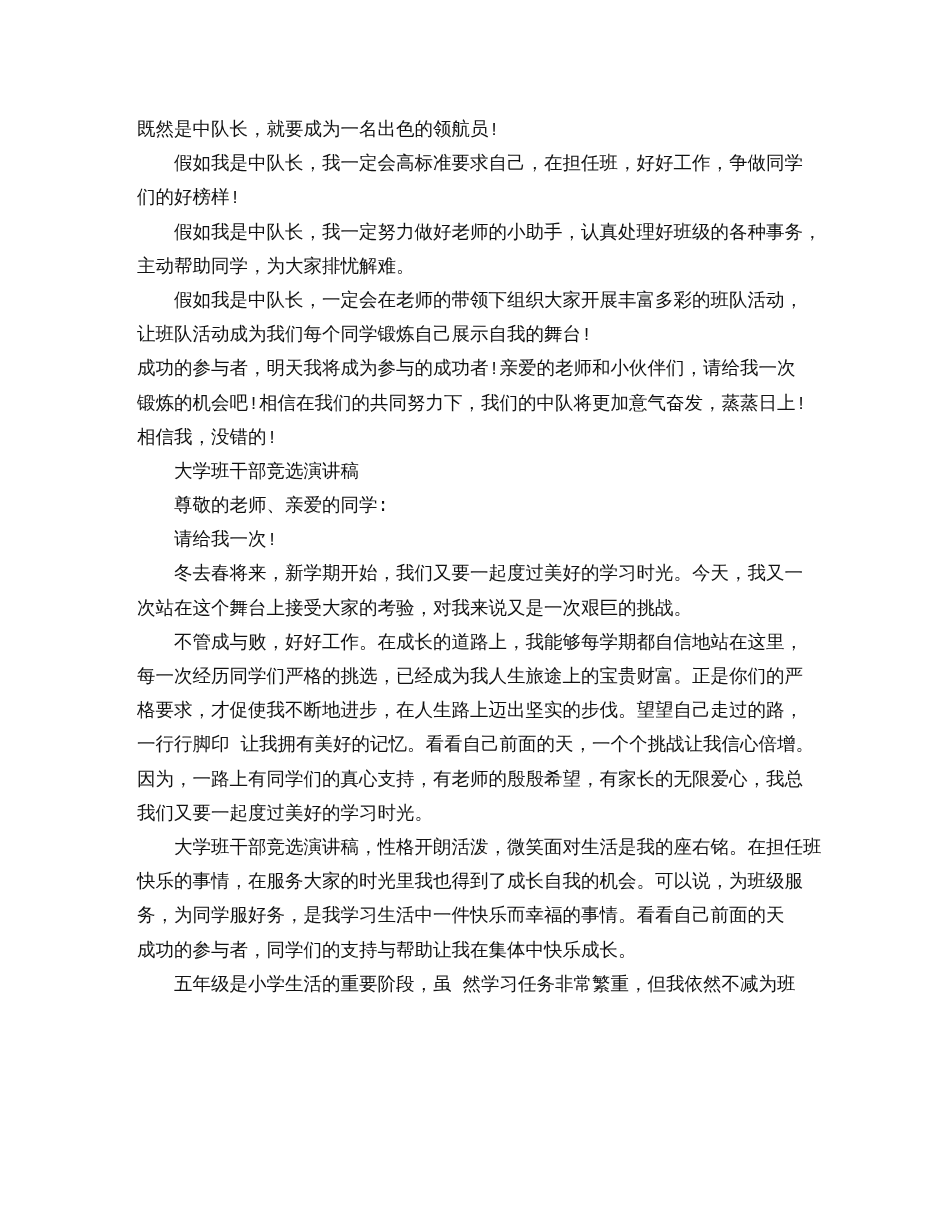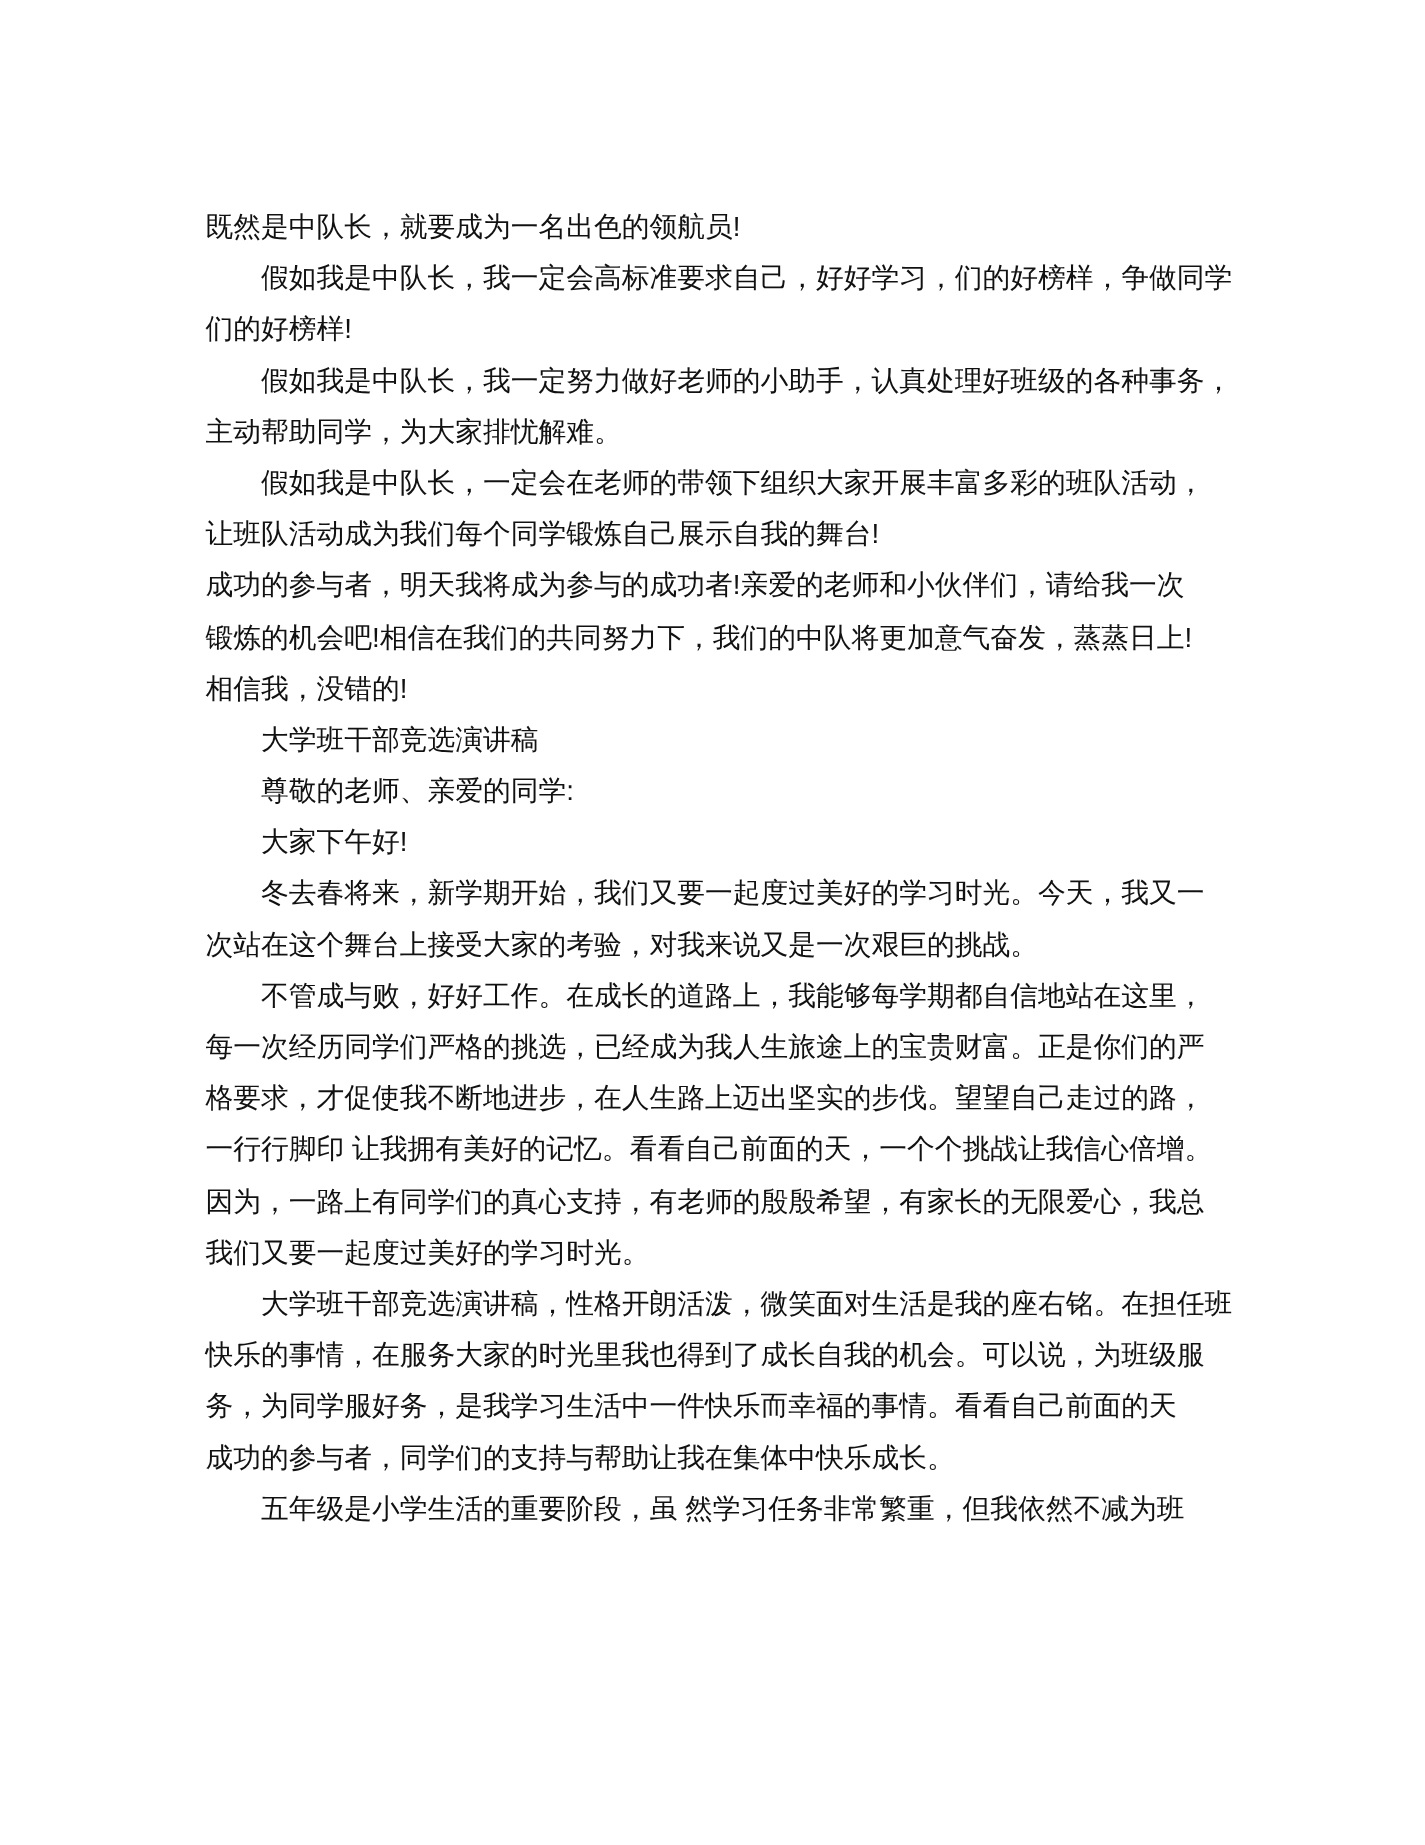--- a/index.html
+++ b/index.html
@@ -11,51 +11,50 @@
       width: 950px;
       height: 1230px;
       position: relative;
       overflow: hidden;
     }
     .page {
       position: absolute;
       left: 137px;
       top: 114px;
       width: 680px;
-      font-family: Liberation Sans, sans-serif;
+      font-family: Liberation Mono, monospace;
       font-size: 18.5px;
       color: #111111;
       line-height: 34.2px;
-      margin-top: 20px;
     }
     .line {
       white-space: nowrap;
       height: 34.2px;
     }
     .indent {
       padding-left: 37px;
     }
   </style>
 </head>
 <body>
 
 <div class="page">
   <div class="line">既然是中队长，就要成为一名出色的领航员!</div>
-  <div class="line indent">假如我是中队长，我一定会高标准要求自己，好好学习，们的好榜样，争做同学</div>
+  <div class="line indent">假如我是中队长，我一定会高标准要求自己，在担任班，好好工作，争做同学</div>
   <div class="line">们的好榜样!</div>
   <div class="line indent">假如我是中队长，我一定努力做好老师的小助手，认真处理好班级的各种事务，</div>
   <div class="line">主动帮助同学，为大家排忧解难。</div>
   <div class="line indent">假如我是中队长，一定会在老师的带领下组织大家开展丰富多彩的班队活动，</div>
   <div class="line">让班队活动成为我们每个同学锻炼自己展示自我的舞台!</div>
   <div class="line">成功的参与者，明天我将成为参与的成功者!亲爱的老师和小伙伴们，请给我一次</div>
   <div class="line">锻炼的机会吧!相信在我们的共同努力下，我们的中队将更加意气奋发，蒸蒸日上!</div>
   <div class="line">相信我，没错的!</div>
   <div class="line indent">大学班干部竞选演讲稿</div>
   <div class="line indent">尊敬的老师、亲爱的同学:</div>
-  <div class="line indent">大家下午好!</div>
+  <div class="line indent">请给我一次!</div>
   <div class="line indent">冬去春将来，新学期开始，我们又要一起度过美好的学习时光。今天，我又一</div>
   <div class="line">次站在这个舞台上接受大家的考验，对我来说又是一次艰巨的挑战。</div>
   <div class="line indent">不管成与败，好好工作。在成长的道路上，我能够每学期都自信地站在这里，</div>
   <div class="line">每一次经历同学们严格的挑选，已经成为我人生旅途上的宝贵财富。正是你们的严</div>
   <div class="line">格要求，才促使我不断地进步，在人生路上迈出坚实的步伐。望望自己走过的路，</div>
   <div class="line">一行行脚印 让我拥有美好的记忆。看看自己前面的天，一个个挑战让我信心倍增。</div>
   <div class="line">因为，一路上有同学们的真心支持，有老师的殷殷希望，有家长的无限爱心，我总</div>
   <div class="line">我们又要一起度过美好的学习时光。</div>
   <div class="line indent">大学班干部竞选演讲稿，性格开朗活泼，微笑面对生活是我的座右铭。在担任班</div>
   <div class="line">快乐的事情，在服务大家的时光里我也得到了成长自我的机会。可以说，为班级服</div>

